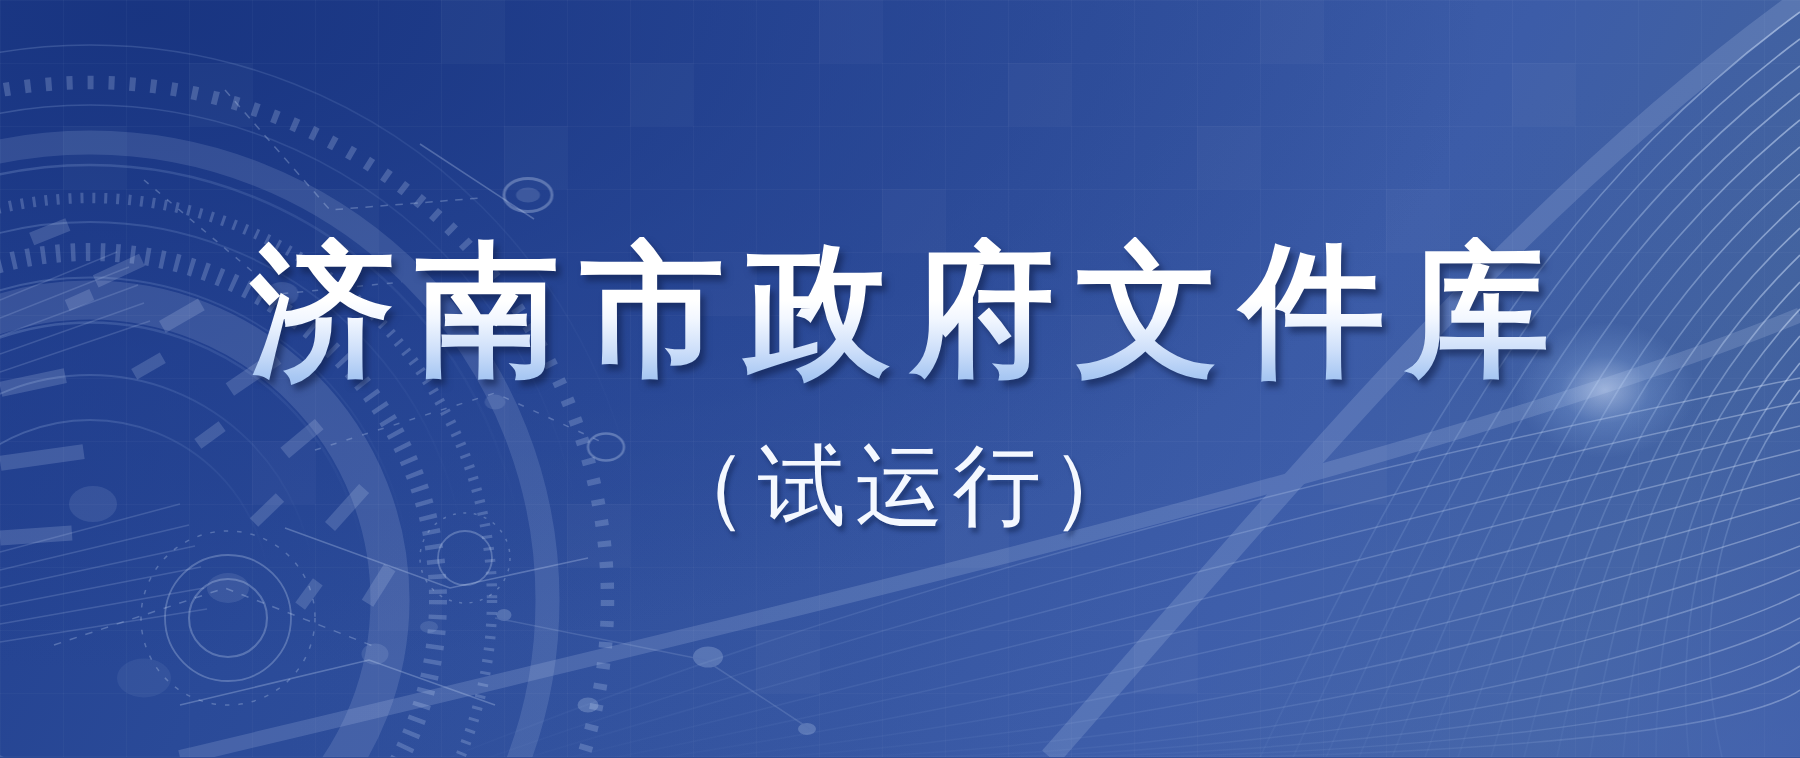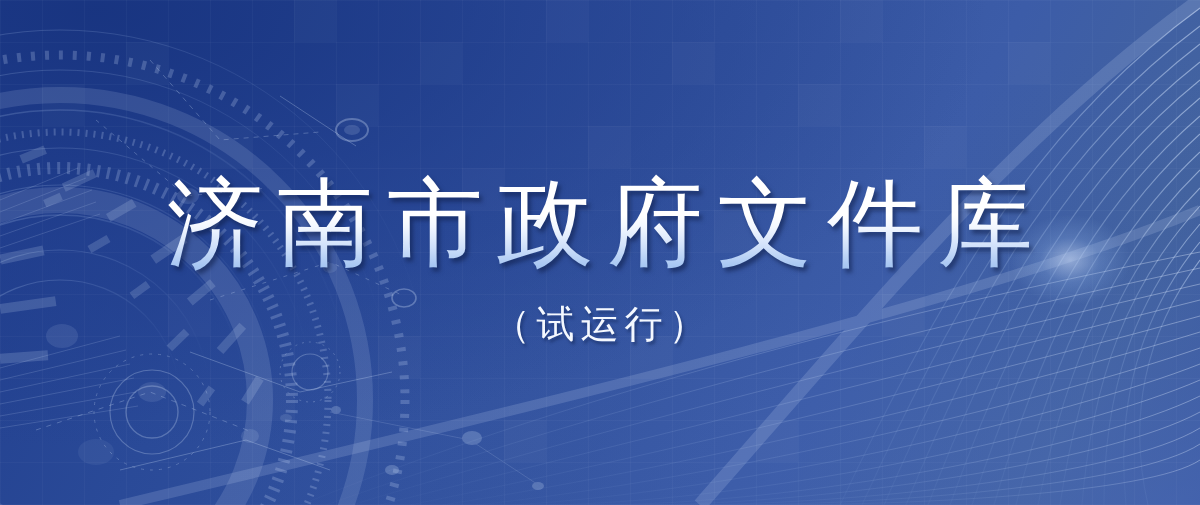--- a/index.html
+++ b/index.html
@@ -70,39 +70,39 @@
     display: flex;
     flex-direction: column;
     align-items: center;
     justify-content: center;
     padding-top: 18px;
     box-sizing: border-box;
   }
 
   .title {
     font-size: 96px;
-    font-weight: normal;
+    font-weight: bold;
     letter-spacing: 14px;
     text-indent: 14px;
     line-height: 1.05;
     margin: 0;
     white-space: nowrap;
     background: linear-gradient(to bottom,
                 #ffffff 0%, #ffffff 42%, #f2f7ff 54%,
                 #cfe0fa 74%, #a9c8f3 92%, #9dbff0 100%);
     -webkit-background-clip: text;
     background-clip: text;
     color: transparent;
     -webkit-text-fill-color: transparent;
     filter: drop-shadow(3px 4px 2px rgba(12,28,70,0.55));
   }
 
   .subtitle {
     margin: 26px 1px 0 0;
-    font-size: 38px;
+    font-size: 59px;
     font-weight: 300;
     letter-spacing: 6px;
     text-indent: 6px;
     white-space: nowrap;
     color: #f4f8ff;
     text-shadow: 2px 3px 3px rgba(12,28,70,0.45);
   }
 </style>
 </head>
 <body>

